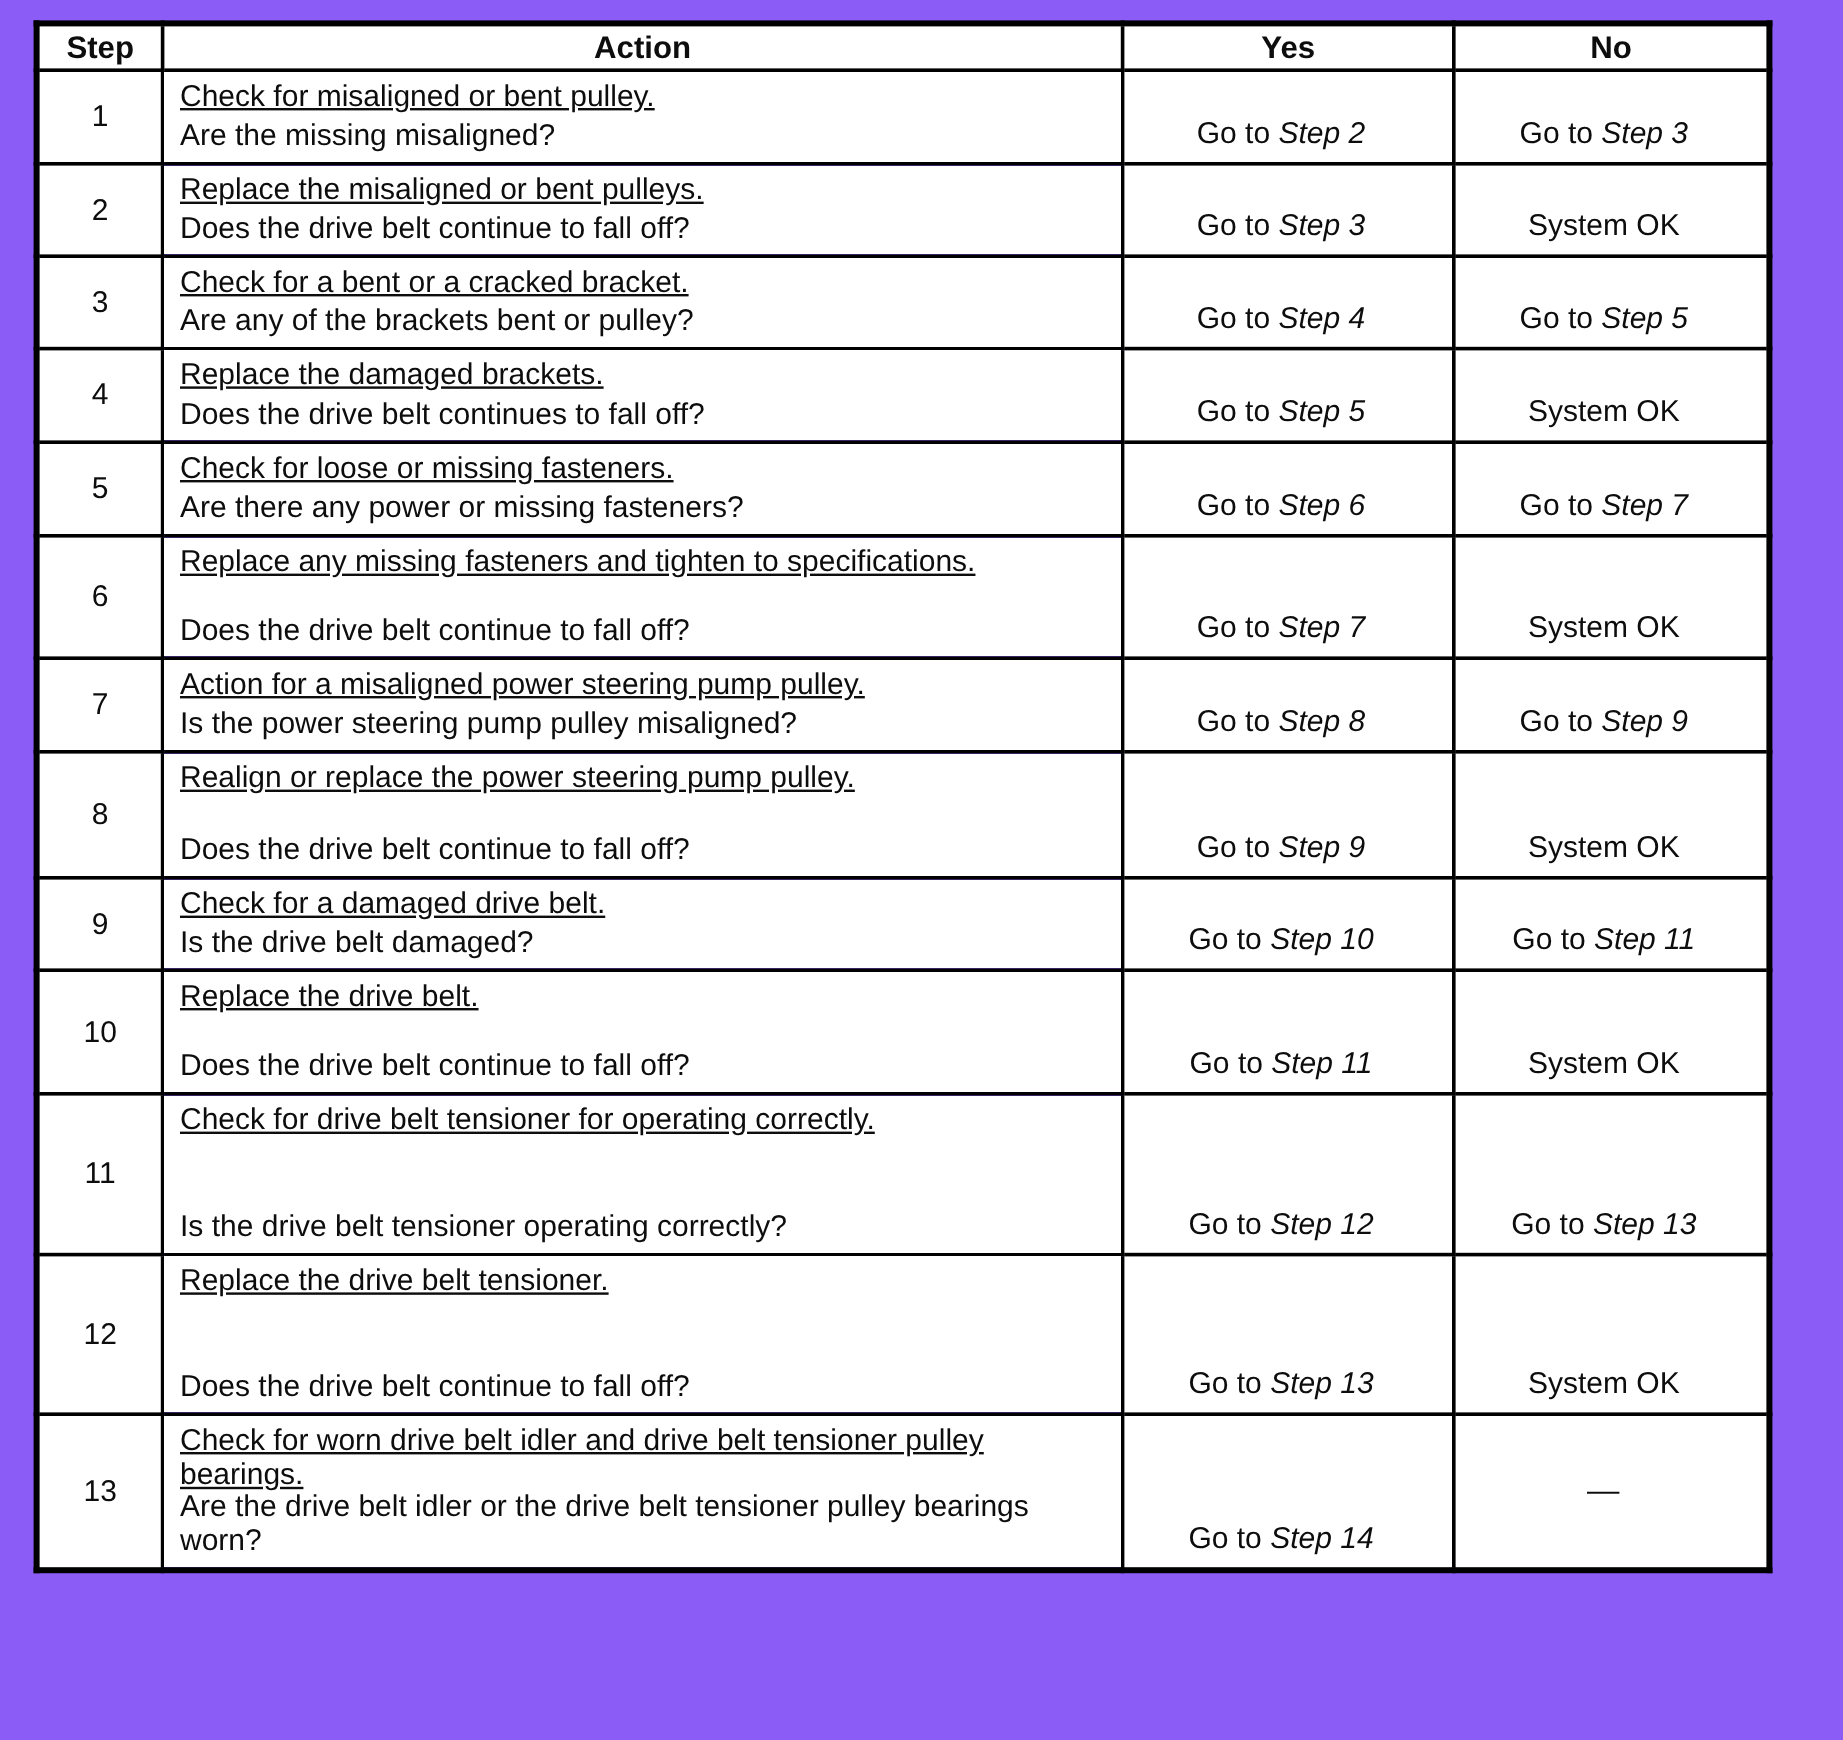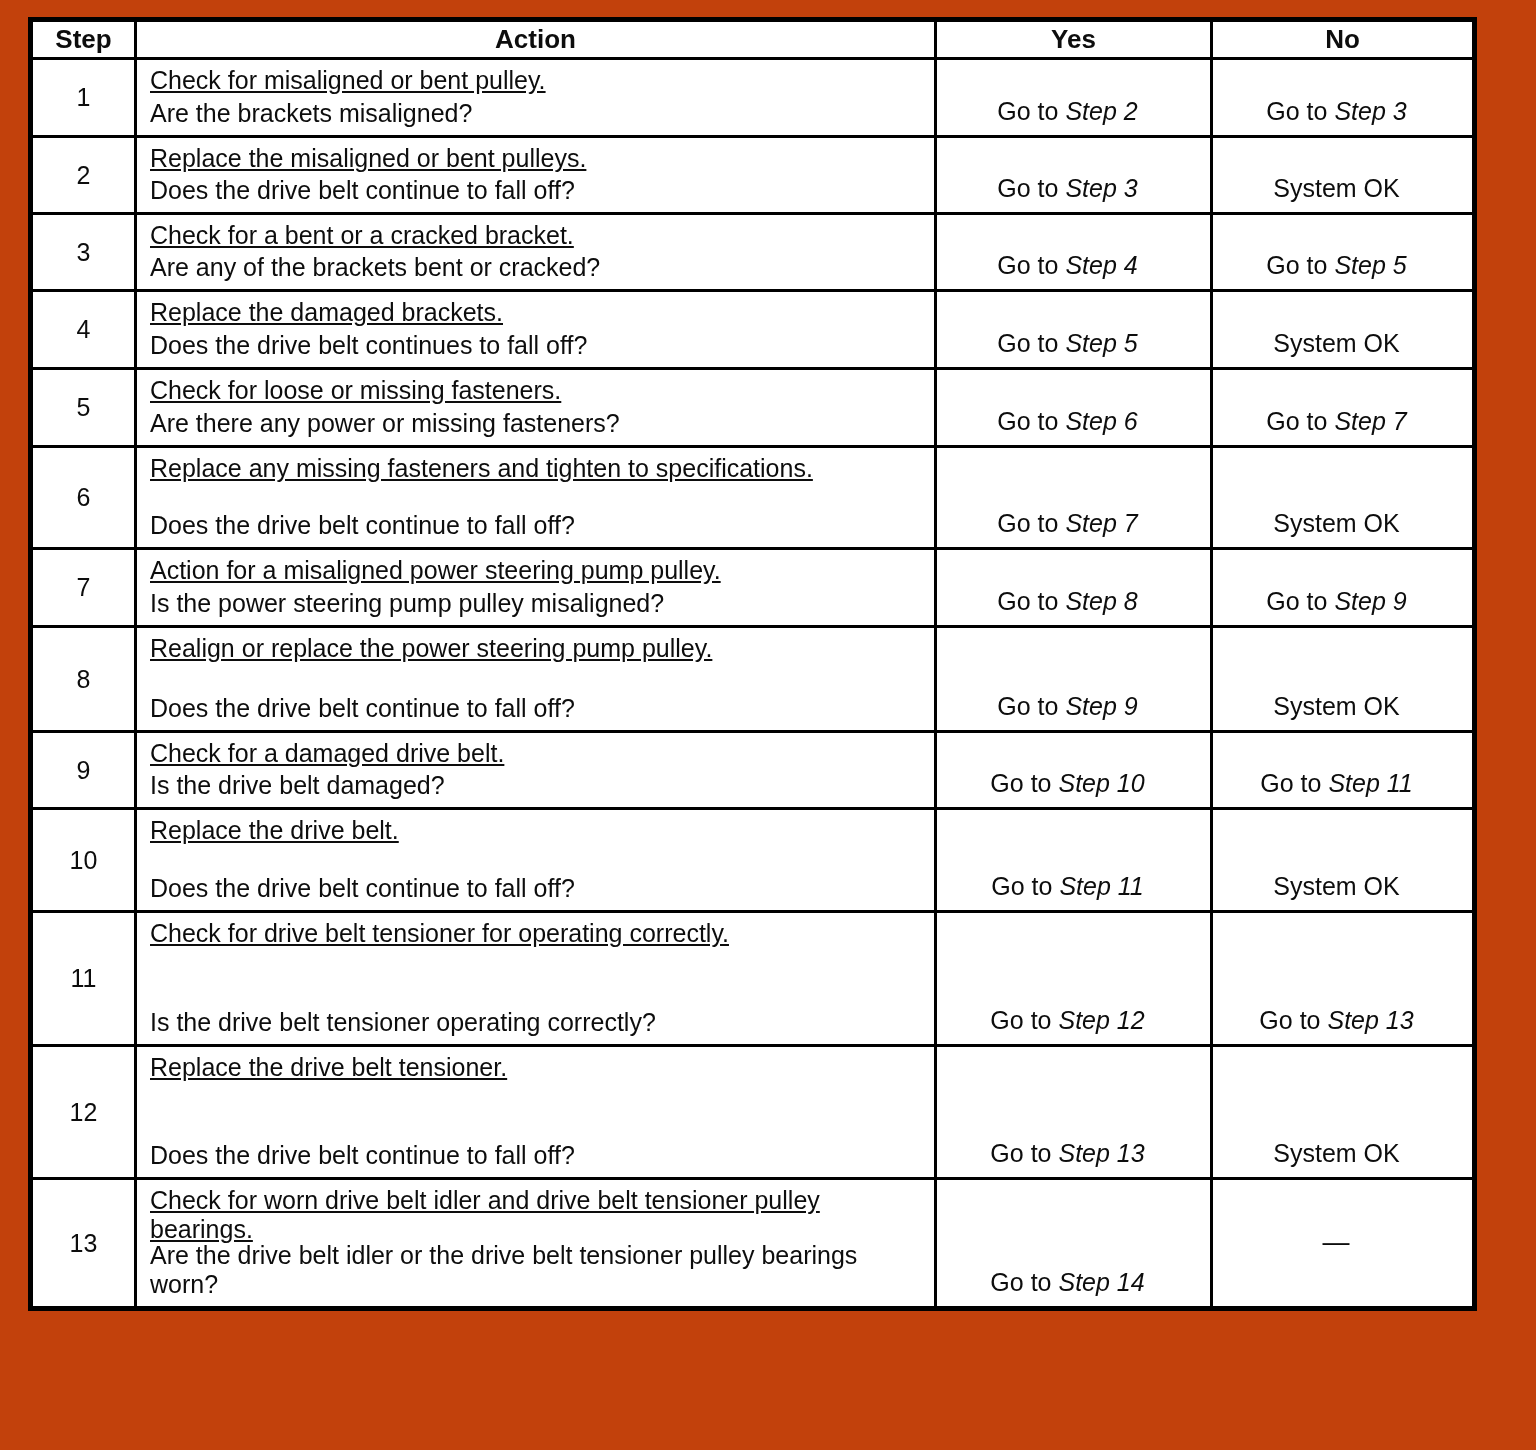--- a/index.html
+++ b/index.html
@@ -5,21 +5,21 @@
 <style>
   * { box-sizing: border-box; }
   html, body {
     margin: 0; padding: 0;
     width: 1536px; height: 1450px;
     background: #ffffff;
     font-family: "Liberation Sans", sans-serif;
     color: #0d0d0d;
     -webkit-font-smoothing: antialiased;
   }
-  .page { position: relative; width: 1536px; height: 1450px; background: #c2410c; }
+  .page { position: relative; width: 1536px; height: 1450px; background: #8b5cf6; }
 
   table.diag {
     position: absolute; left: 28px; top: 17px;
     width: 1444px;
     border-collapse: collapse;
     table-layout: fixed;
     border: 5px solid #000;
   }
   col.c-step-col   { width: 105px; }
   col.c-action-col { width: 800px; }
@@ -104,39 +104,39 @@
         <th>Action</th>
         <th>Yes</th>
         <th>No</th>
       </tr>
     </thead>
     <tbody class="steps">
         <tr>
           <td class="c-step">1</td>
           <td class="c-action">
             <div class="stmt">Check for misaligned or bent pulley.</div>
-            <div class="quest">Are the brackets misaligned?</div>
+            <div class="quest">Are the missing misaligned?</div>
           </td>
           <td class="c-dec"><span>Go to</span> <i>Step 2</i></td>
           <td class="c-dec"><span>Go to</span> <i>Step 3</i></td>
         </tr>
         <tr>
           <td class="c-step">2</td>
           <td class="c-action">
             <div class="stmt">Replace the misaligned or bent pulleys.</div>
             <div class="quest">Does the drive belt continue to fall off?</div>
           </td>
           <td class="c-dec"><span>Go to</span> <i>Step 3</i></td>
           <td class="c-dec"><span>System OK</span></td>
         </tr>
         <tr>
           <td class="c-step">3</td>
           <td class="c-action">
             <div class="stmt">Check for a bent or a cracked bracket.</div>
-            <div class="quest">Are any of the brackets bent or cracked?</div>
+            <div class="quest">Are any of the brackets bent or pulley?</div>
           </td>
           <td class="c-dec"><span>Go to</span> <i>Step 4</i></td>
           <td class="c-dec"><span>Go to</span> <i>Step 5</i></td>
         </tr>
         <tr>
           <td class="c-step">4</td>
           <td class="c-action">
             <div class="stmt">Replace the damaged brackets.</div>
             <div class="quest">Does the drive belt continues to fall off?</div>
           </td>

